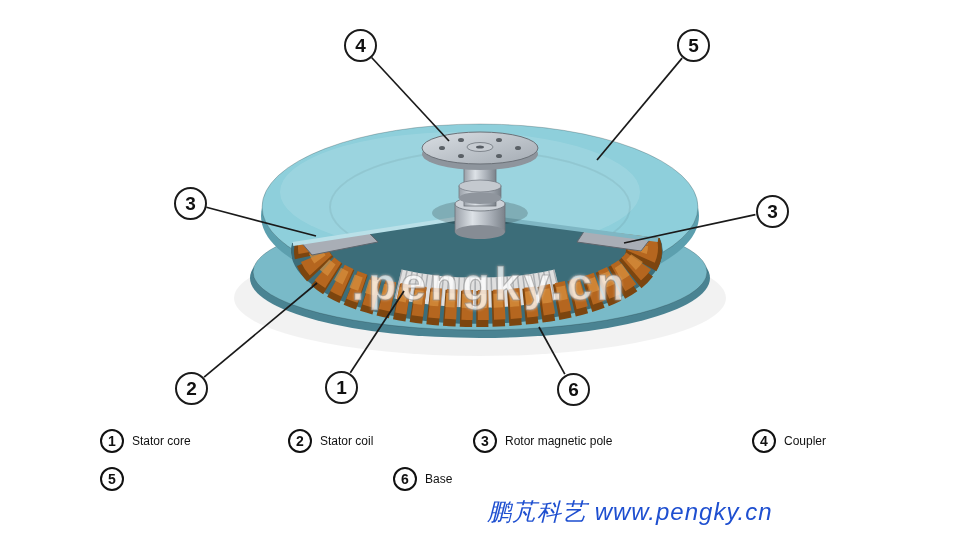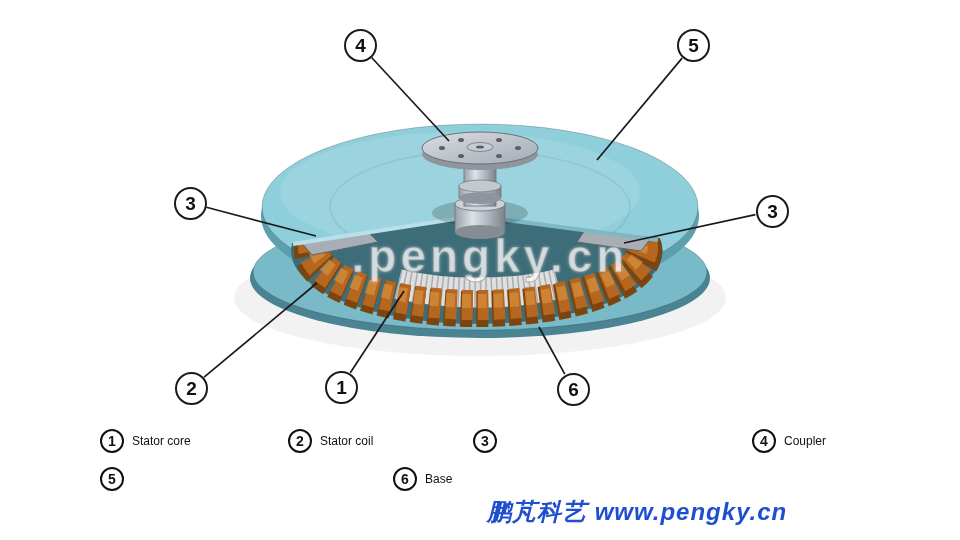--- a/index.html
+++ b/index.html
@@ -3,21 +3,21 @@
 <meta charset="utf-8">
 <style>
   html,body{margin:0;padding:0}
   body{
     width:960px;height:540px;position:relative;overflow:hidden;
     background:#fff;font-family:"Liberation Sans",sans-serif;
   }
   #stage{position:absolute;inset:0;width:960px;height:540px}
   #machine{position:absolute;left:0;top:0}
   #watermark{
-    position:absolute;left:490px;top:256px;transform:translate(-50%,-50%);
+    position:absolute;left:490px;top:284px;transform:translate(-50%,-50%);
     font-size:46px;font-weight:bold;letter-spacing:4px;white-space:nowrap;
     color:rgba(255,255,255,0.55);
     -webkit-text-stroke:1.2px rgba(110,110,110,0.45);
     text-shadow:0 0 3px rgba(255,255,255,0.5);
     pointer-events:none;
   }
   #lines-svg{position:absolute;left:0;top:0}
   #leader-lines line{stroke:var(--line,#1a1a1a);stroke-width:1.7}
   .callout{
     position:absolute;width:29px;height:29px;margin-left:-16px;margin-top:-16px;
@@ -27,21 +27,21 @@
   }
   .legend-item{position:absolute;display:flex;align-items:center;gap:8px;height:24px}
   .num-circle{
     width:20px;height:20px;border:2px solid #111;border-radius:50%;
     display:flex;align-items:center;justify-content:center;
     font-size:14px;font-weight:bold;color:#111;flex:0 0 auto;box-sizing:content-box;
   }
   .legend-label{font-size:12px;color:#111;white-space:nowrap}
   #footer-brand{
     position:absolute;left:487px;top:496px;white-space:nowrap;
-    font-size:24px;font-weight:bold;font-style:italic;
+    font-size:24px;font-weight:normal;font-style:italic;
     color:var(--brand-blue,#1e4fd0);letter-spacing:1px;
   }
 </style>
 </head>
 <body>
 
 <div id="stage">
 
   <svg id="machine" width="960" height="540" viewBox="0 0 960 540">
     <defs>
@@ -147,20 +147,21 @@
       <div class="legend-item" style="left: 100px; top: 429px;">
         <span class="num-circle">1</span>
         <span class="legend-label">Stator core</span>
       </div>
       <div class="legend-item" style="left: 288px; top: 429px;">
         <span class="num-circle">2</span>
         <span class="legend-label">Stator coil</span>
       </div>
       <div class="legend-item" style="left: 473px; top: 429px;">
         <span class="num-circle">3</span>
+        <span class="legend-label">Rotor magnetic pole</span>
       </div>
       <div class="legend-item" style="left: 752px; top: 429px;">
         <span class="num-circle">4</span>
         <span class="legend-label">Coupler</span>
       </div>
       <div class="legend-item" style="left: 100px; top: 467px;">
         <span class="num-circle">5</span>
       </div>
       <div class="legend-item" style="left: 393px; top: 467px;">
         <span class="num-circle">6</span>

